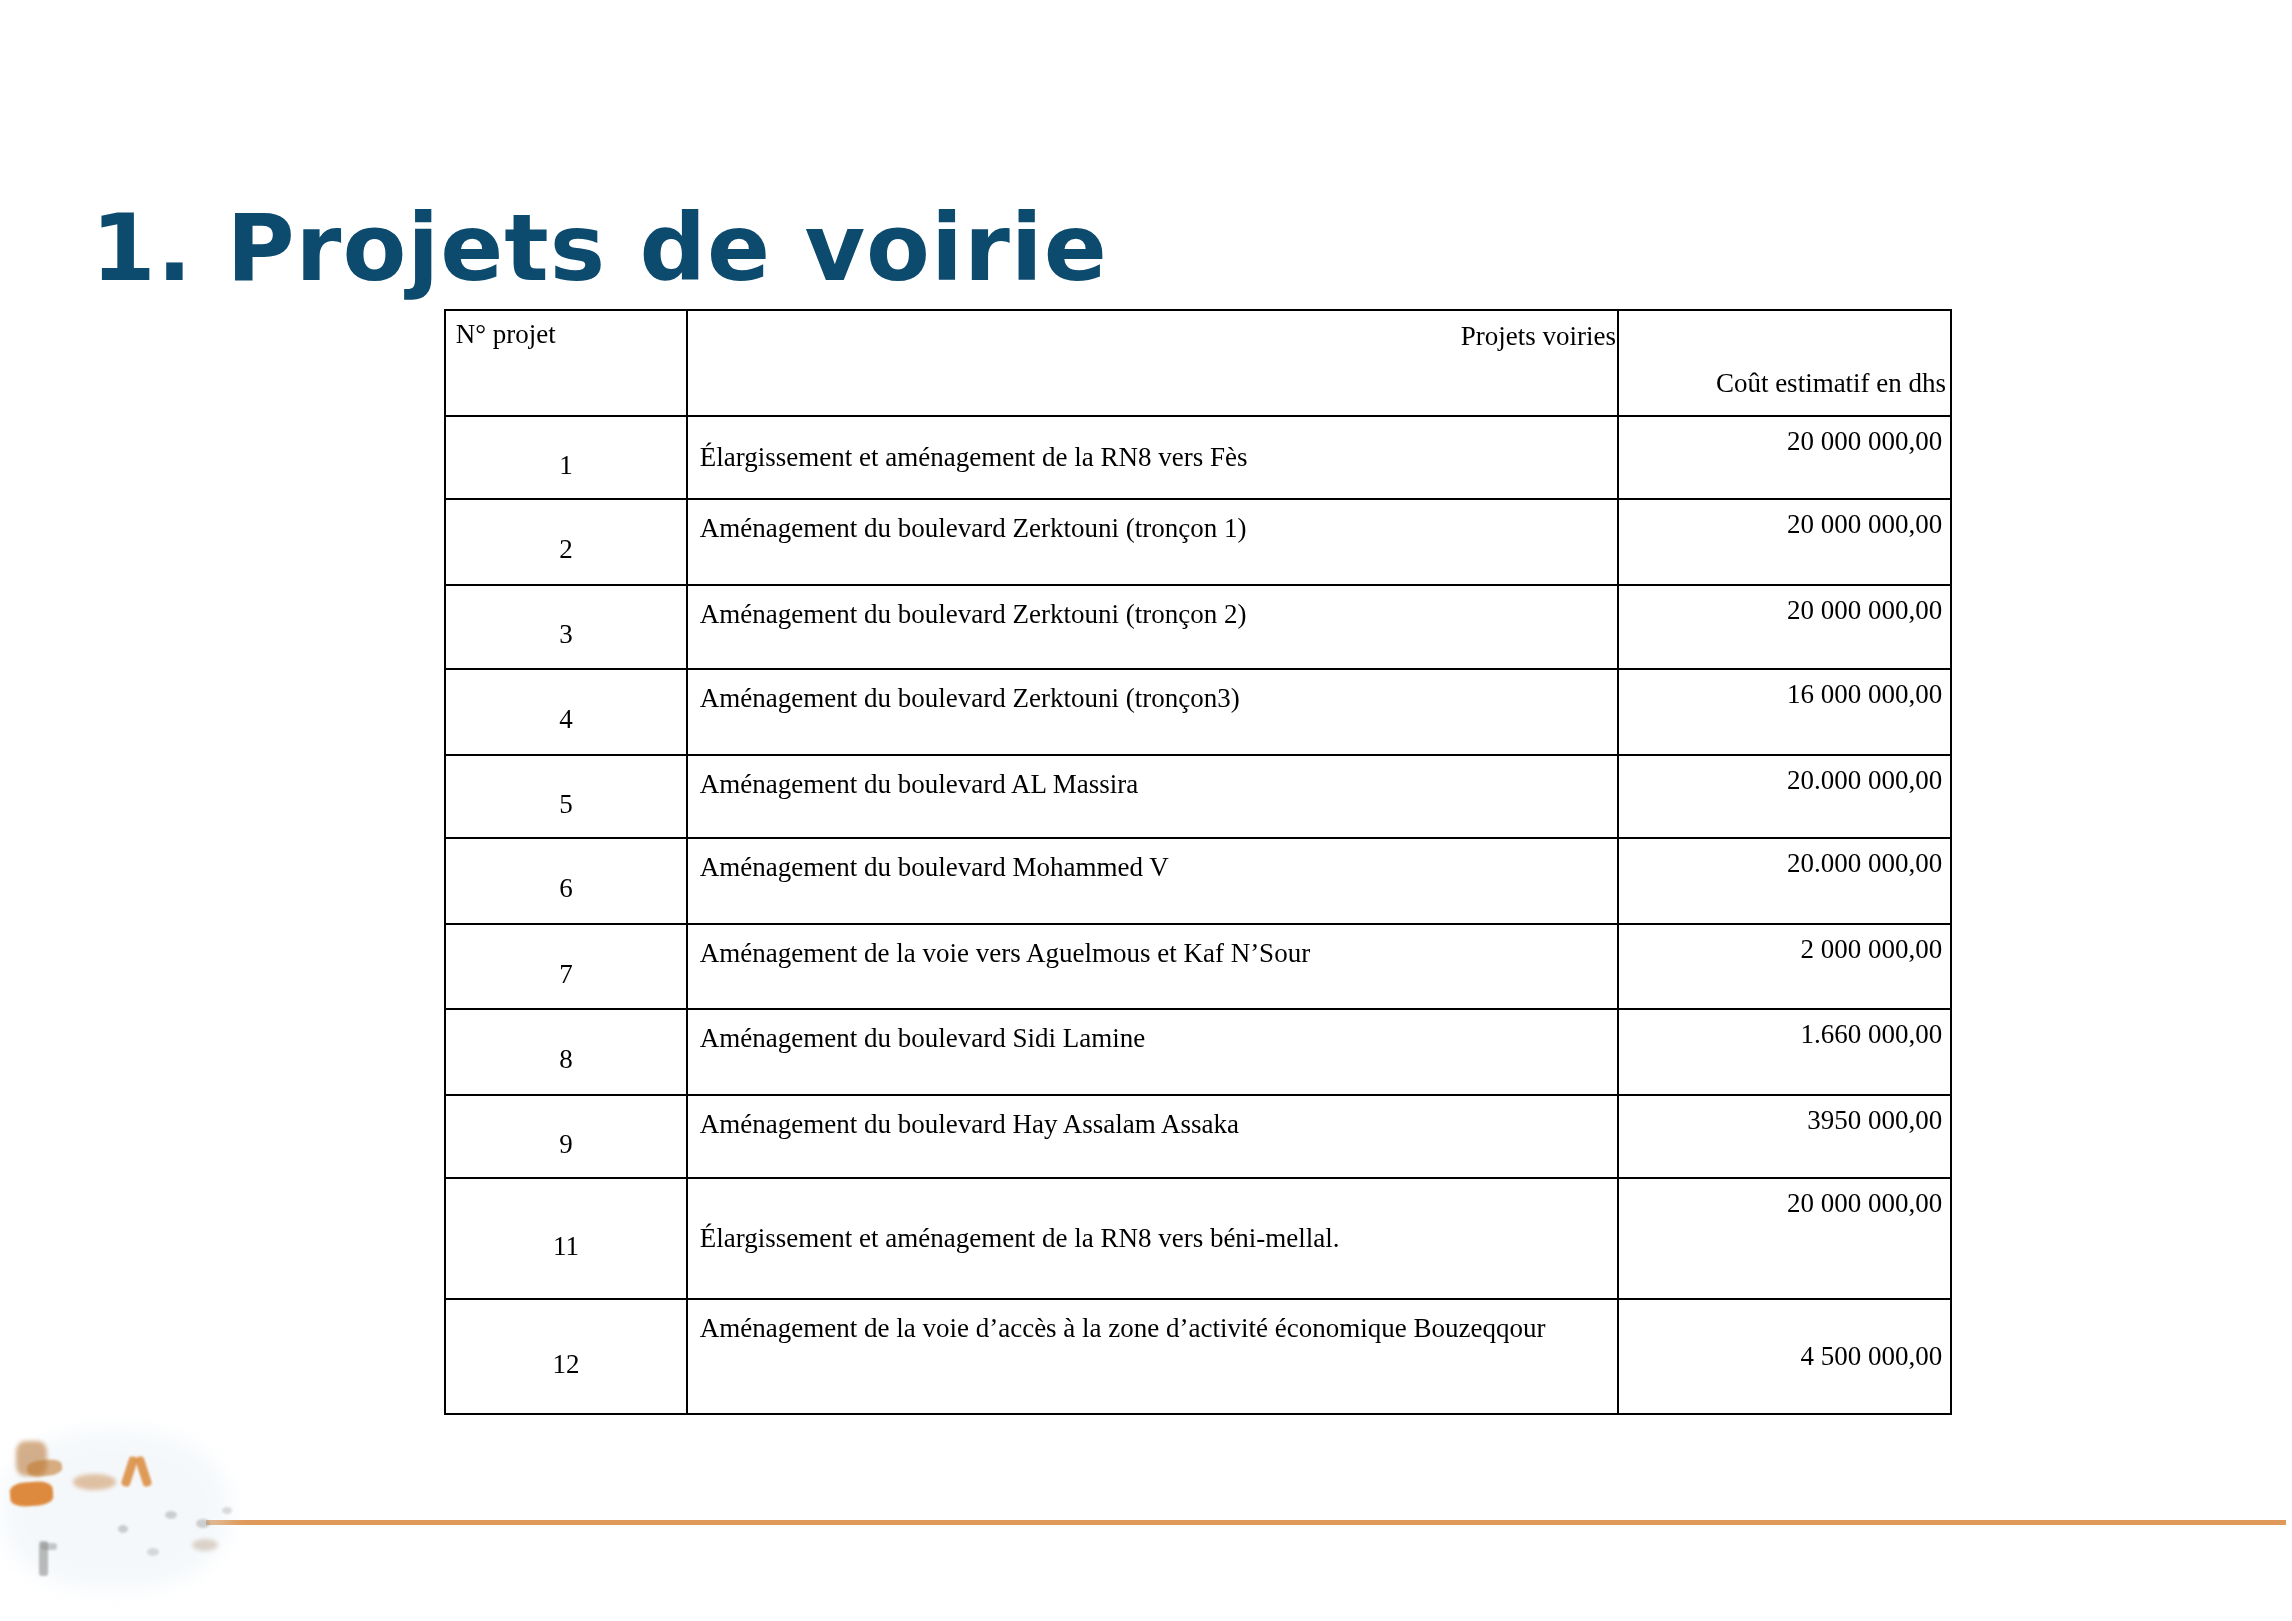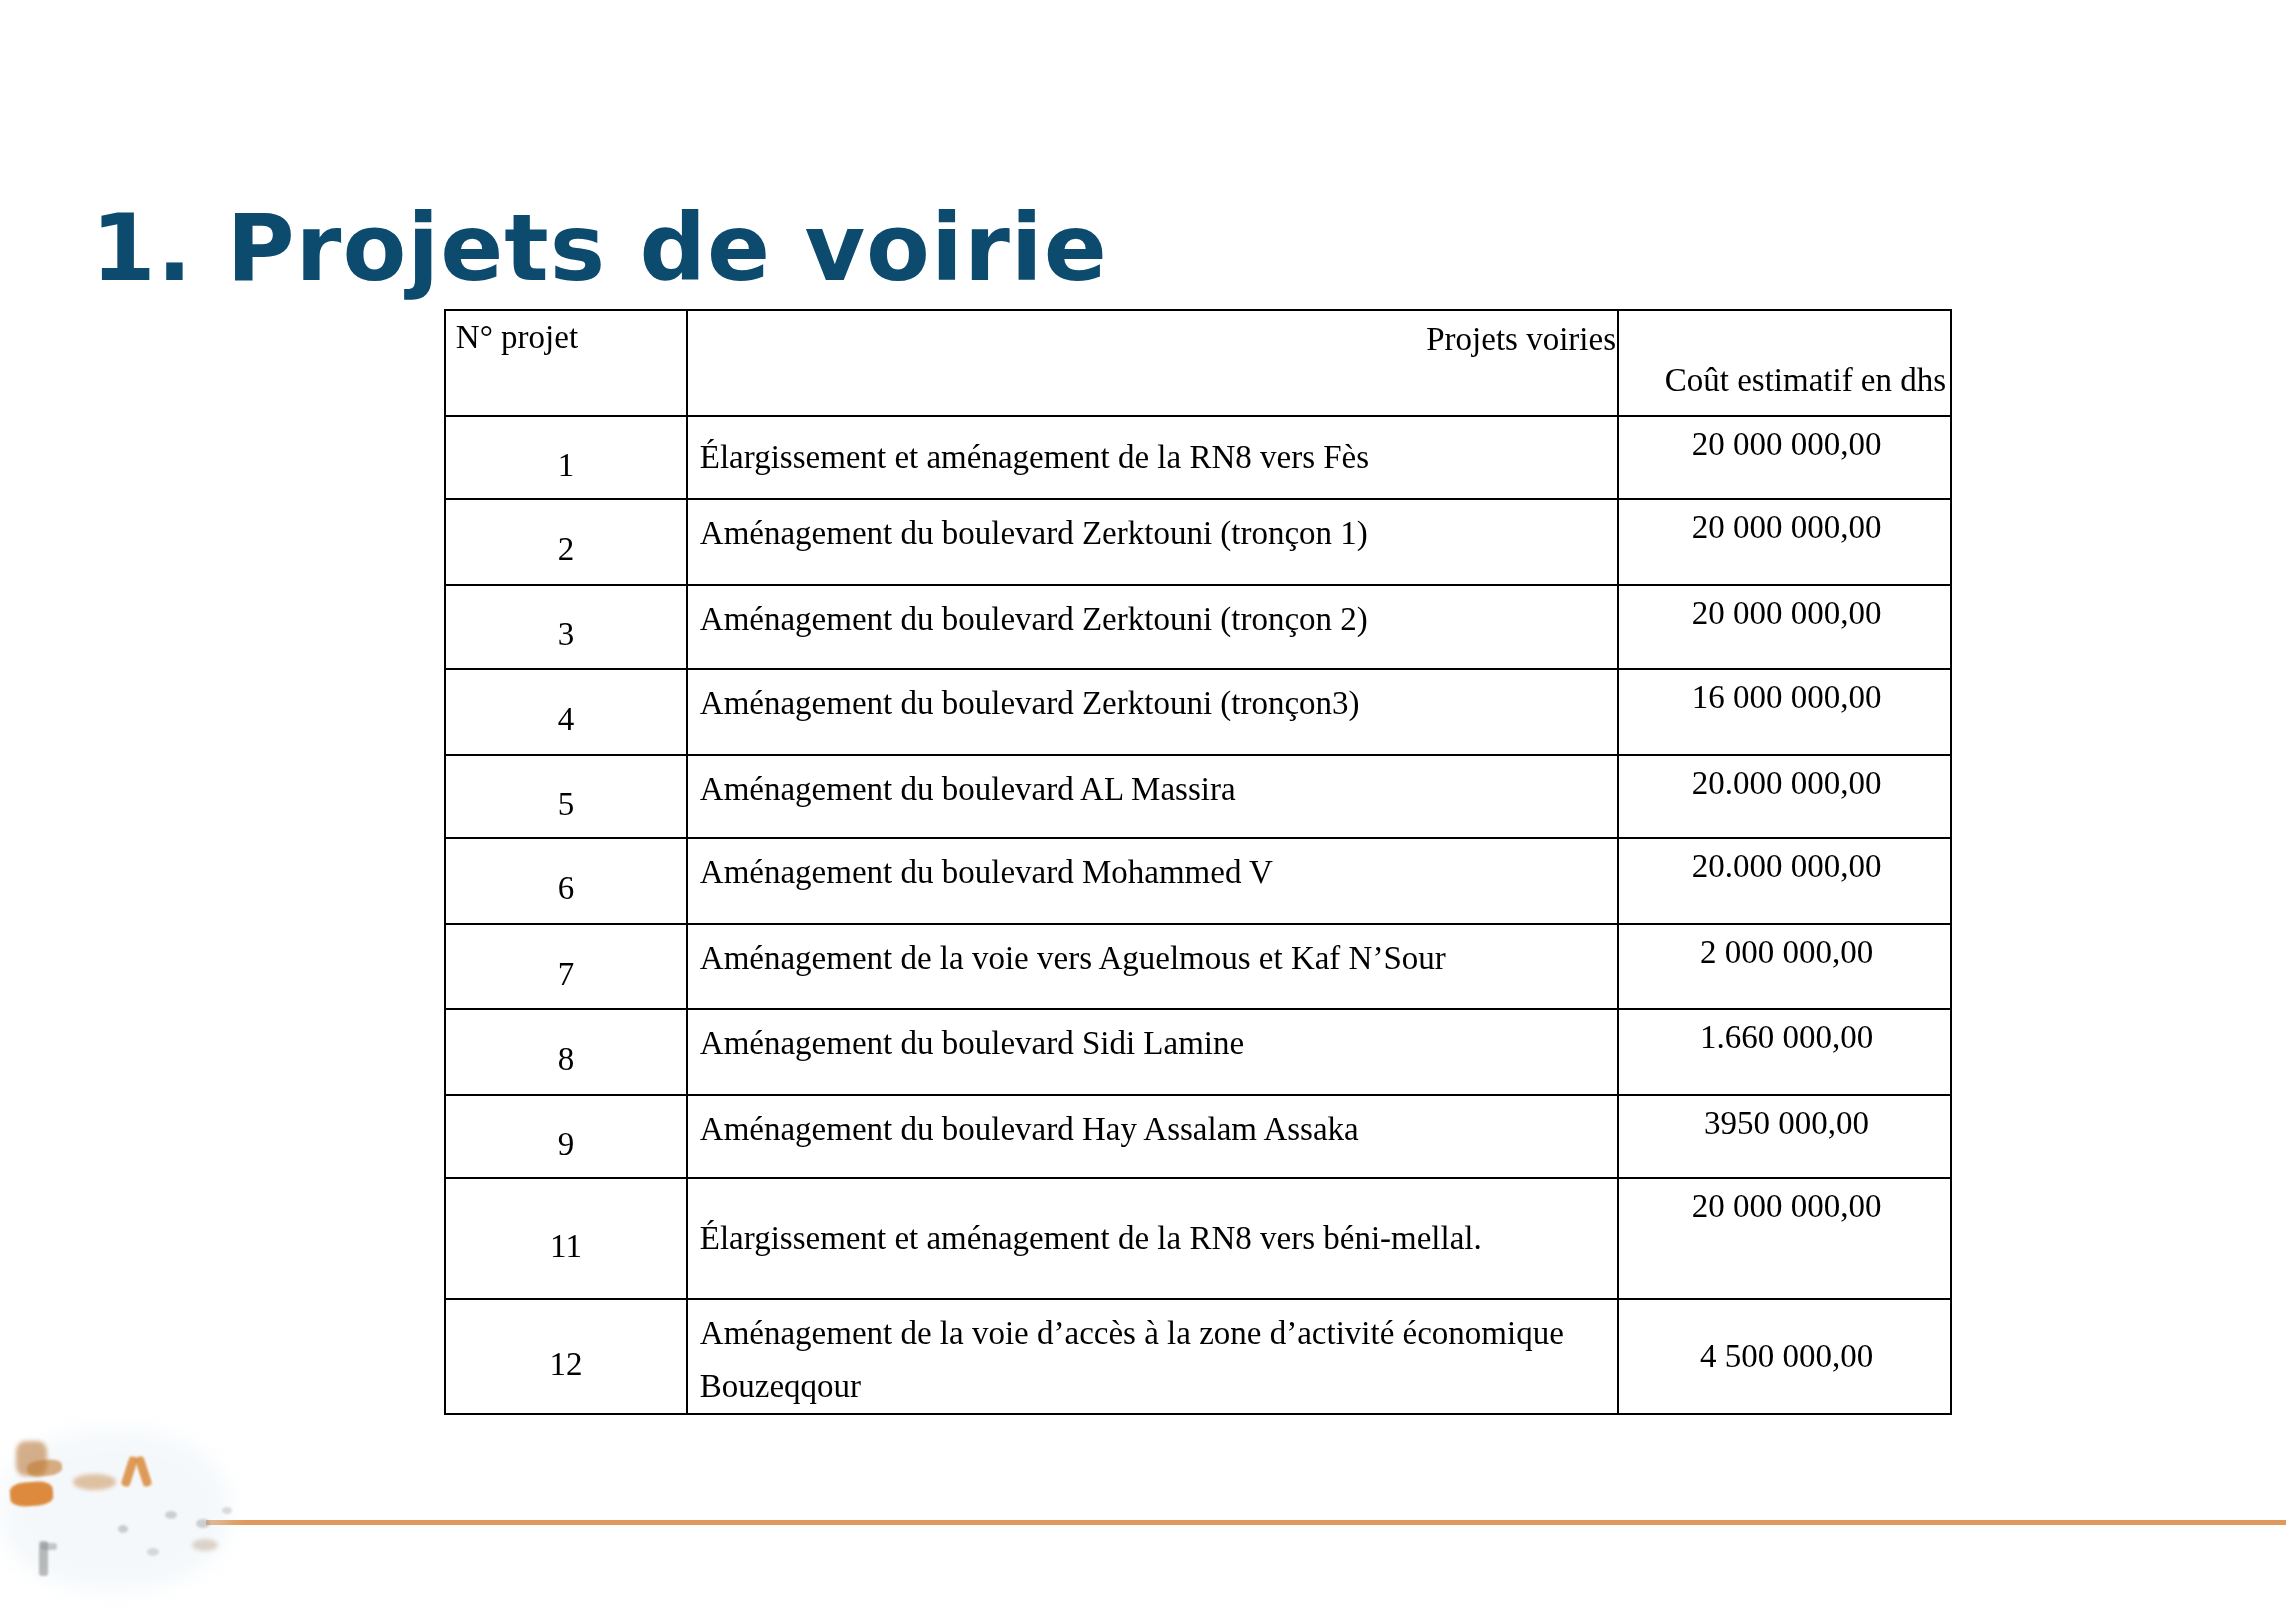--- a/index.html
+++ b/index.html
@@ -35,21 +35,21 @@
     position: absolute;
     left: 444px;
     top: 309px;
     border-collapse: collapse;
     table-layout: fixed;
     width: 1506px;
     background: #fff;
   }
   table.projects td, table.projects th {
     border: 2px solid #000;
-    font-size: 33px;
+    font-size: 27px;
     font-weight: normal;
     color: #000;
     overflow: hidden;
   }
   table.projects {
     border: 2.9px solid #000;
   }
   tr.hdr th { height: 88px; }
 
   .h-num  { text-align: left;   vertical-align: top;    padding: 7.8px 3.9px 0 9.8px; }
@@ -65,21 +65,21 @@
     text-align: left;
     vertical-align: top;
     padding: 7.8px 11.8px 0 11.8px;
     line-height: 1.6;
   }
   .c-label.mid {
     vertical-align: middle;
     padding-top: 0;
   }
   .c-cost {
-    text-align: center;
+    text-align: right;
     vertical-align: top;
     padding: 9.8px 7.8px 0 11.8px;
   }
   .c-cost.mid {
     vertical-align: middle;
     padding-top: 0;
   }
 
   
   .divider {

